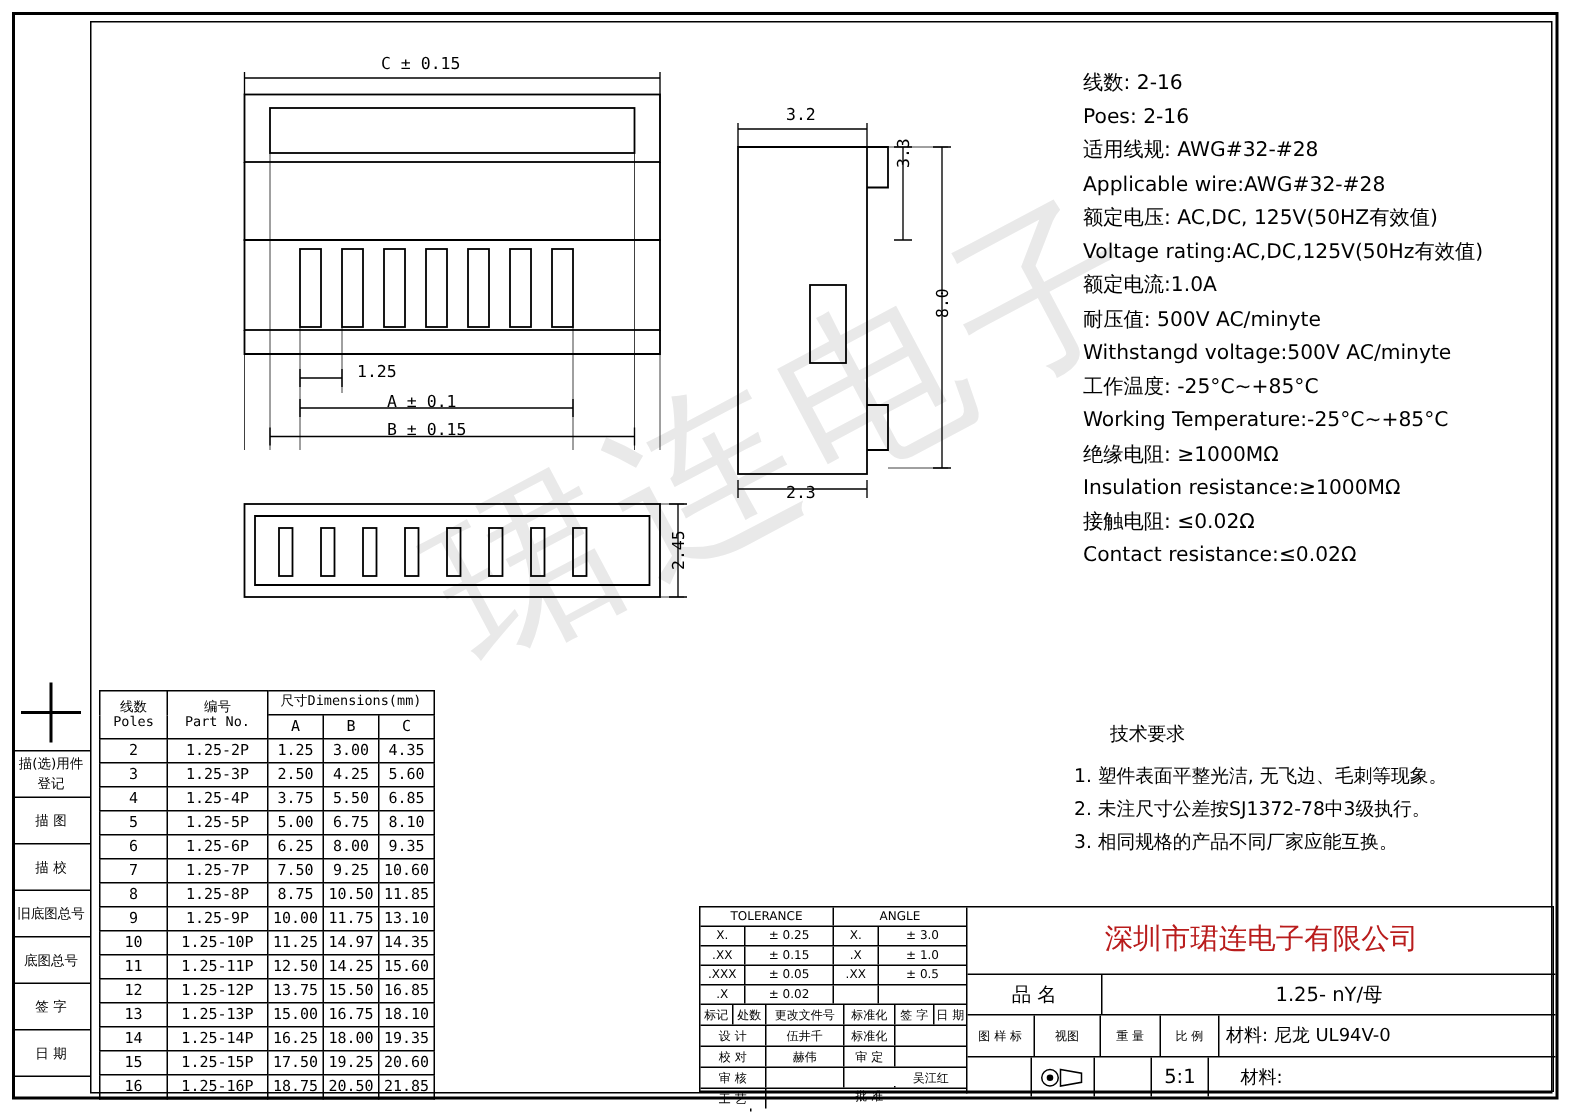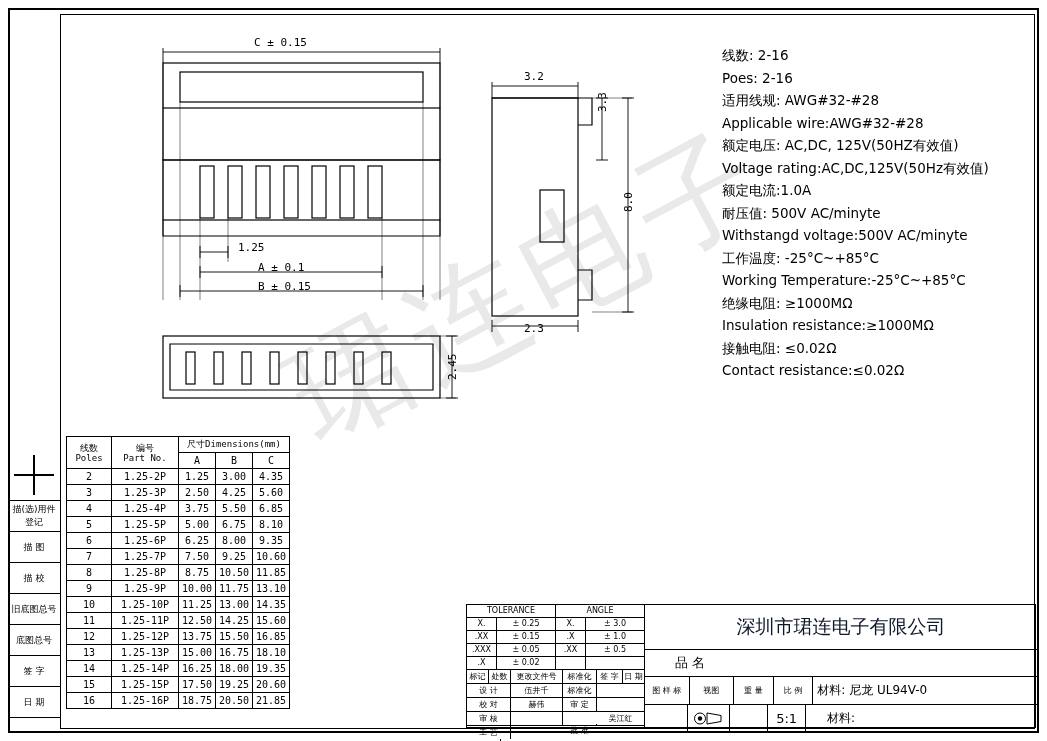--- a/index.html
+++ b/index.html
@@ -9,21 +9,21 @@
   .frame-inner{position:absolute;left:60px;top:14px;width:975px;height:715px;border:1px solid #000;box-sizing:border-box;}
   .wm{position:absolute;left:330px;top:190px;width:520px;height:420px;color:#e9e9e9;font-size:120px;font-family:"DejaVu Sans",sans-serif;transform:rotate(-28deg);letter-spacing:10px;user-select:none;z-index:0;}
   .lbl{position:absolute;font-family:"DejaVu Sans Mono",monospace;font-size:11px;white-space:nowrap;}
   
   #spec{position:absolute;left:722px;top:44px;width:320px;font-family:"DejaVu Sans",sans-serif;font-size:13.5px;line-height:22.5px;white-space:nowrap;}
   
   #tech{position:absolute;left:716px;top:478px;width:300px;font-family:"DejaVu Sans",sans-serif;font-size:12.5px;line-height:22px;}
   #tech .t-title{margin-left:24px;margin-bottom:6px;}
   
   table{border-collapse:collapse;font-family:"DejaVu Sans Mono",monospace;}
-  #dimtable{position:absolute;left:66px;top:436px;font-size:10px;}
+  #dimtable{position:absolute;left:66px;top:460px;font-size:10px;}
   #dimtable td,#dimtable th{border:1px solid #000;text-align:center;padding:0;height:15px;line-height:15px;font-weight:normal;}
   #dimtable .c-poles{width:44px;}
   #dimtable .c-part{width:66px;}
   #dimtable .c-ab{width:36px;}
   .hdr-sm{font-size:9px;line-height:10px;}
   
   #leftstub{position:absolute;left:8px;top:500px;width:52px;font-family:"DejaVu Sans",sans-serif;font-size:9px;}
   #leftstub div{border-bottom:1px solid #000;height:30px;display:flex;align-items:center;justify-content:center;text-align:center;}
   #leftstub div:first-child{border-top:1px solid #000;}
   .plus{position:absolute;left:14px;top:455px;width:40px;height:40px;}
@@ -35,21 +35,21 @@
   #tb-tol{position:absolute;left:0;top:0;width:178px;height:124px;border-right:1px solid #000;box-sizing:border-box;font-family:"DejaVu Sans",sans-serif;font-size:8px;}
   .tolrow{display:flex;border-bottom:1px solid #000;height:12px;line-height:12px;}
   .tolrow>div{border-right:1px solid #000;box-sizing:border-box;text-align:center;}
   .tolrow>div:last-child{border-right:none;}
   .tw1{width:30px;}.tw2{width:59px;}.tw3{width:30px;}.tw4{width:58px;}
   #tb-sign{font-family:"DejaVu Sans",sans-serif;font-size:8px;}
   #tb-sign .srow{display:flex;height:13px;line-height:13px;border-bottom:1px solid #000;}
   #tb-sign .srow>div{border-right:1px solid #000;box-sizing:border-box;text-align:center;}
   #tb-sign .srow>div:last-child{border-right:none;}
   #tb-right{position:absolute;left:178px;top:0;width:392px;height:124px;box-sizing:border-box;}
-  .company{height:44px;line-height:44px;text-align:center;font-family:Liberation Sans, sans-serif;font-size:19px;color:#0f172a;border-bottom:1px solid #000;}
+  .company{height:44px;line-height:44px;text-align:center;font-family:Liberation Mono, monospace;font-size:19px;color:#b91c1c;border-bottom:1px solid #000;}
   .prow{display:flex;height:26px;border-bottom:1px solid #000;}
   .pcell{display:flex;align-items:center;justify-content:center;border-right:1px solid #000;box-sizing:border-box;font-family:"DejaVu Sans",sans-serif;font-size:13px;}
   .pcell:last-child{border-right:none;}
   .small8{font-size:8px;font-family:"DejaVu Sans",sans-serif;}
   .mat{font-family:"DejaVu Sans",sans-serif;font-size:12px;display:flex;align-items:center;padding-left:4px;}
 </style>
 </head>
 <body>
 
 <div id="sheet">
@@ -153,20 +153,26 @@
     <div>耐压值: 500V AC/minyte</div>
     <div>Withstangd voltage:500V AC/minyte</div>
     <div>工作温度: -25°C~+85°C</div>
     <div>Working Temperature:-25°C~+85°C</div>
     <div>绝缘电阻: ≥1000MΩ</div>
     <div>Insulation resistance:≥1000MΩ</div>
     <div>接触电阻: ≤0.02Ω</div>
     <div>Contact resistance:≤0.02Ω</div>
   </div>
 
+  <div id="tech">
+    <div class="t-title">技术要求</div>
+    <div>1. 塑件表面平整光洁, 无飞边、毛刺等现象。</div>
+    <div>2. 未注尺寸公差按SJ1372-78中3级执行。</div>
+    <div>3. 相同规格的产品不同厂家应能互换。</div>
+  </div>
 
   <div class="plus"></div>
   <div id="leftstub">
     <div>描(选)用件登记</div>
     <div>描  图</div>
     <div>描  校</div>
     <div>旧底图总号</div>
     <div>底图总号</div>
     <div>签  字</div>
     <div>日    期</div>
@@ -243,21 +249,21 @@
           <td>9</td>
           <td>1.25-9P</td>
           <td>10.00</td>
           <td>11.75</td>
           <td>13.10</td>
         </tr>
     <tr>
           <td>10</td>
           <td>1.25-10P</td>
           <td>11.25</td>
-          <td>13.00</td>
+          <td>14.97</td>
           <td>14.35</td>
         </tr>
     <tr>
           <td>11</td>
           <td>1.25-11P</td>
           <td>12.50</td>
           <td>14.25</td>
           <td>15.60</td>
         </tr>
     <tr>
@@ -363,20 +369,21 @@
           <div style="width:34px;">日  期</div>
           <div style="width:47px;font-size:6px;">2013.11.27</div>
         </div>
       </div>
     </div>
 
     <div id="tb-right">
       <div class="company">深圳市珺连电子有限公司</div>
       <div class="prow">
         <div class="pcell" style="width:90px;">品 名</div>
+        <div class="pcell" style="width:302px;">1.25- nY/母</div>
       </div>
       <div class="prow" style="height:27px;">
         <div class="pcell small8" style="width:45px;">图 样 标</div>
         <div class="pcell small8" style="width:45px;">视图</div>
         <div class="pcell small8" style="width:40px;">重 量</div>
         <div class="pcell small8" style="width:40px;">比 例</div>
         <div class="mat" style="width:222px;border-right:none;">材料: 尼龙 UL94V-0</div>
       </div>
       <div class="prow" style="height:26px;border-bottom:none;">
         <div class="pcell" style="width:45px;"></div>

